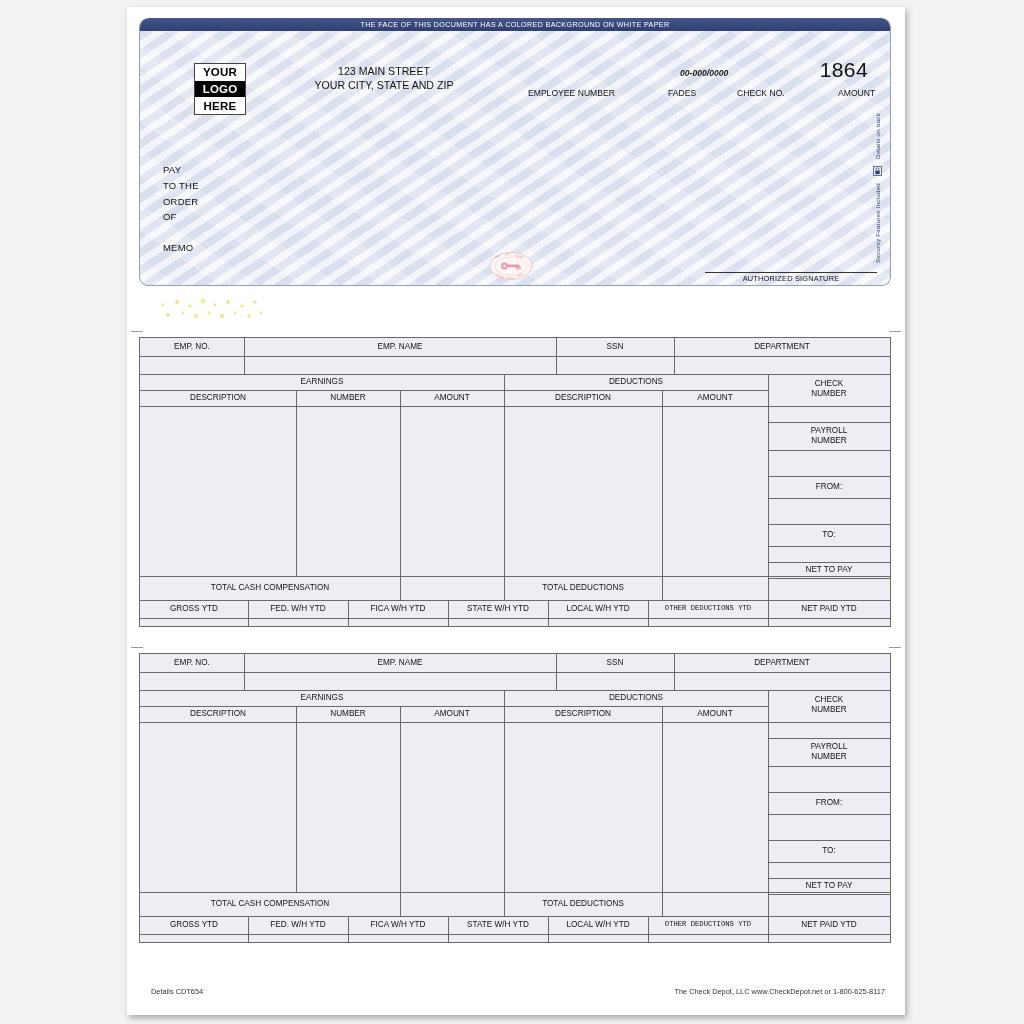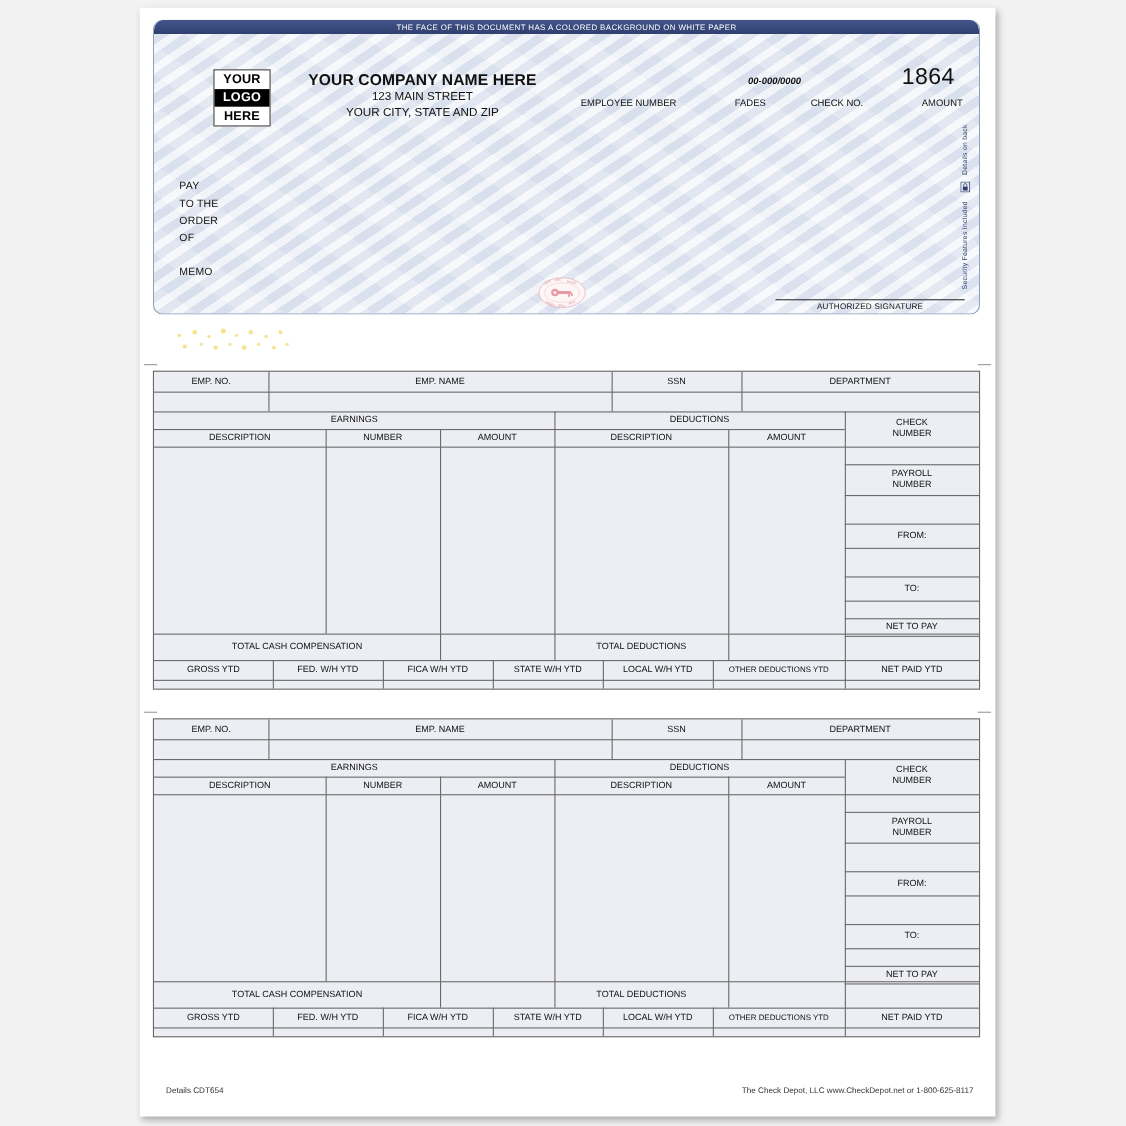--- a/index.html
+++ b/index.html
@@ -302,21 +302,21 @@
   .lbl {
     position: absolute;
     display: flex;
     align-items: center;
     justify-content: center;
     text-align: center;
     white-space: pre-line;
     line-height: 9.8px;
     font-size: 8.2px;
   }
-  .lbl.sm { font-size: 7.2px; }
+  .lbl.sm { font-size: 7.2px; font-family: Liberation Mono, monospace; }
 
   
   .footer-left {
     position: absolute;
     left: 24px;
     top: 980px;
     font-size: 7.4px;
     color: #333;
   }
   .footer-right {
@@ -340,21 +340,20 @@
         <span class="check-topbar-text">THE FACE OF THIS DOCUMENT HAS A COLORED BACKGROUND ON WHITE PAPER</span>
       </div>
 
       <div class="logo-box">
         <div class="logo-line">YOUR</div>
         <div class="logo-line invert">LOGO</div>
         <div class="logo-line">HERE</div>
       </div>
 
       <div class="company">
-        <div class="company-name">YOUR COMPANY NAME HERE</div>
         <div class="company-addr">123 MAIN STREET</div>
         <div class="company-addr">YOUR CITY, STATE AND ZIP</div>
       </div>
 
 
       <div class="routing">00-000/0000</div>
       <div class="check-number">1864</div>
 
       <div class="col-head" style="left:388px; top:70px;">EMPLOYEE NUMBER</div>
       <div class="col-head" style="left:528px; top:70px;">FADES</div>

